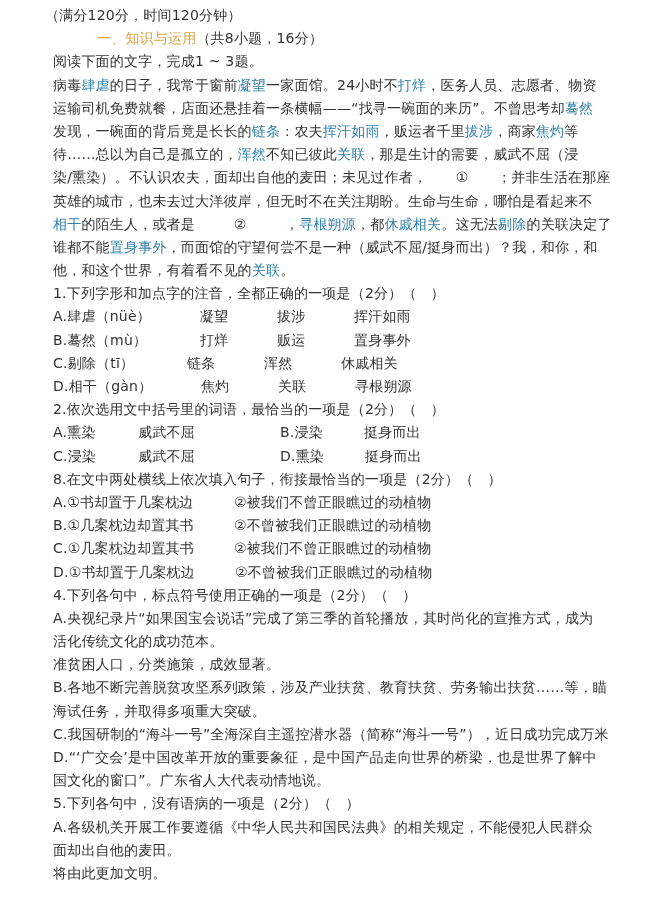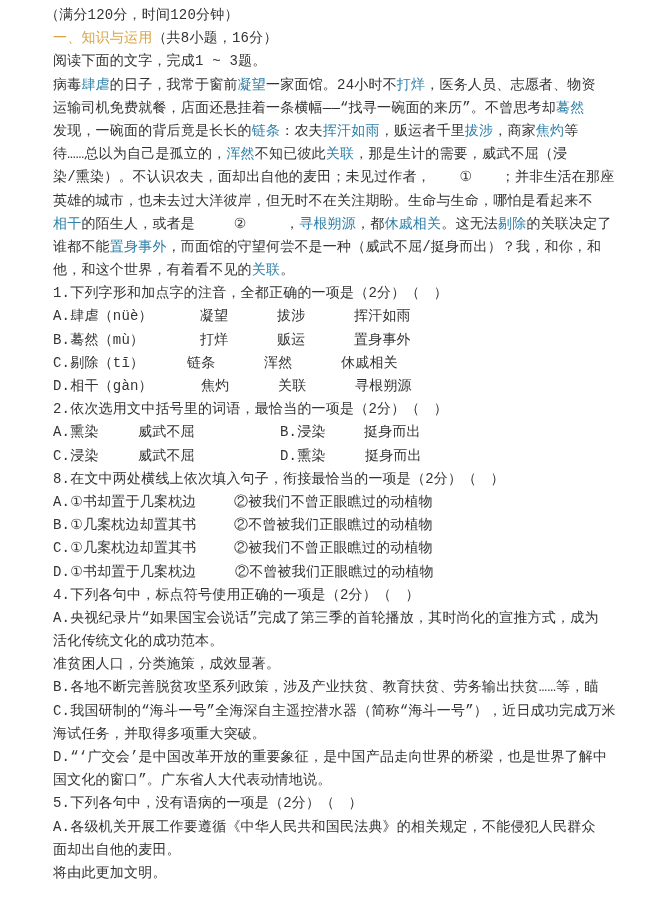--- a/index.html
+++ b/index.html
@@ -2,23 +2,23 @@
 <html><head>
   <meta charset="utf-8">
   <style>
     html, body { margin: 0; padding: 0; background: #ffffff; }
     body {
       width: 653px; height: 901px; overflow: hidden;
       font-family: "DejaVu Sans", "Liberation Sans", sans-serif;
       font-size: 14px; color: #333333;
     }
     .page { position: relative; padding: 4px 0 0 53px; width: 600px; }
-    .line { height: 23.2px; line-height: 23.2px; white-space: nowrap; letter-spacing: 0.2px; font-family: Liberation Mono, monospace; }
+    .line { height: 23.2px; line-height: 23.2px; white-space: nowrap; letter-spacing: 0.2px; }
     .hl { color: #2d7fa8; }
-    .section { color: #d9a441; }
+    .section { color: #d9a441; margin-left: 44px; }
     .c { display: inline-block; }
   </style>
 </head>
 <body>
 
 <div class="page">
   <div class="line" style="margin-left:-8px"><span>（满分120分，时间120分钟）</span></div>
   <div class="line">
     <span class="section">一、知识与运用</span><span>（共8小题，16分）</span>
   </div>
@@ -86,22 +86,22 @@
   </div>
   <div class="line">
     <span class="c" style="width:182px">D.①书却置于几案枕边</span><span class="c">②不曾被我们正眼瞧过的动植物</span>
   </div>
 
   <div class="line">4.下列各句中，标点符号使用正确的一项是（2分）（　）</div>
   <div class="line">A.央视纪录片“如果国宝会说话”完成了第三季的首轮播放，其时尚化的宣推方式，成为</div>
   <div class="line">活化传统文化的成功范本。</div>
   <div class="line">准贫困人口，分类施策，成效显著。</div>
   <div class="line">B.各地不断完善脱贫攻坚系列政策，涉及产业扶贫、教育扶贫、劳务输出扶贫……等，瞄</div>
+  <div class="line">海试任务，并取得多项重大突破。</div>
   <div class="line">C.我国研制的“海斗一号”全海深自主遥控潜水器（简称“海斗一号”），近日成功完成万米</div>
-  <div class="line">海试任务，并取得多项重大突破。</div>
   <div class="line">D.“‘广交会’是中国改革开放的重要象征，是中国产品走向世界的桥梁，也是世界了解中</div>
   <div class="line">国文化的窗口”。广东省人大代表动情地说。</div>
 
   <div class="line">5.下列各句中，没有语病的一项是（2分）（　）</div>
   <div class="line">A.各级机关开展工作要遵循《中华人民共和国民法典》的相关规定，不能侵犯人民群众</div>
   <div class="line">面却出自他的麦田。</div>
   <div class="line">将由此更加文明。</div>
 </div>
 
 </body></html>

